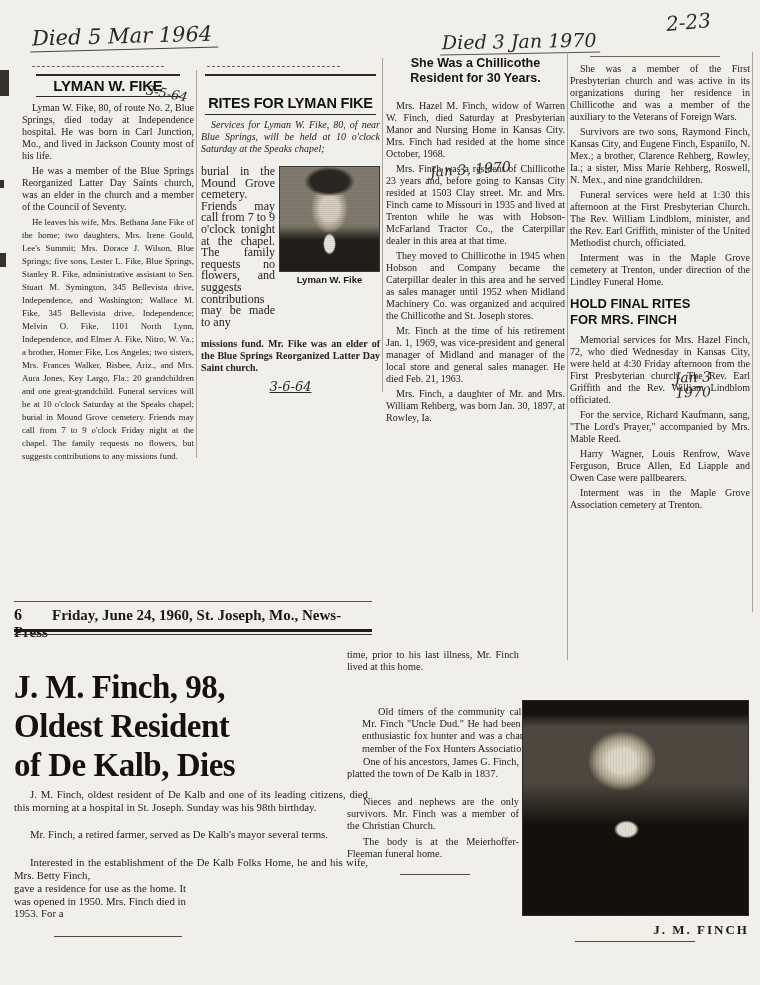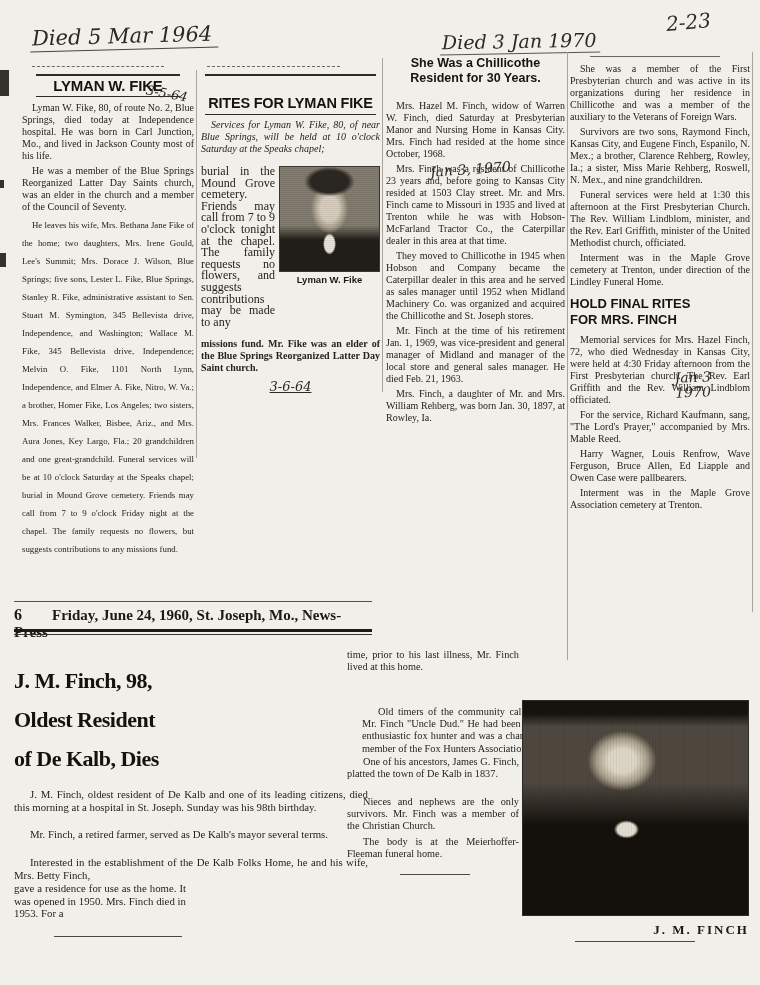--- a/index.html
+++ b/index.html
@@ -5,21 +5,21 @@
   html,body{margin:0;padding:0;background:#d8d5cf;}
   #canvas{
     position:relative;width:760px;height:985px;margin:0 auto;
     background:#f1efea;
     overflow:hidden;
     font-family:"Liberation Serif",serif;
     color:#221f1b;
   }
   
   .news-body{font-size:10px;line-height:12px;text-align:justify;margin:0 0 3px 0;text-indent:10px;color:#26221d;}
-  .small-body{font-size:8.8px;line-height:18px;}
+  .small-body{font-size:8.8px;line-height:13px;}
   .gothic-head{font-family:"Liberation Sans",sans-serif;font-weight:700;color:#15130f;}
   .handwriting{font-family:"DejaVu Serif",serif;font-style:italic;color:#2b2926;white-space:nowrap;}
   .vrule{position:absolute;width:1px;background:#a9a49b;}
   .frag{position:absolute;background:#35312b;}
   .clip{position:absolute;}
   
   #fike-obit{left:22px;top:66px;width:172px;}
   #fike-obit .head{
     text-align:center;font-size:15px;letter-spacing:-.2px;
     border-top:2px solid #2d2a25;border-bottom:1px solid #2d2a25;
@@ -52,21 +52,21 @@
   #finch-rites .subhead{font-size:12.5px;line-height:15px;text-align:center;margin:0 6px 14px 6px;}
   
   #finch-cont{left:570px;top:56px;width:180px;}
   #finch-cont .subhead2{font-size:13px;line-height:16px;margin:8px 0 6px 0;white-space:pre-line;}
   
   #masthead{position:absolute;left:14px;top:601px;width:358px;border-top:1px solid #55514a;padding:4px 0 3px 0;}
   #masthead .inner{font-weight:700;font-size:15px;color:#1c1915;}
   #masthead .pgno{display:inline-block;width:38px;font-size:16px;}
   #mast-rule1{position:absolute;left:14px;top:629px;width:358px;height:3px;background:#1d1a16;}
   #mast-rule2{position:absolute;left:14px;top:634px;width:358px;height:1px;background:#3a362f;}
-  #big-head{position:absolute;left:14px;top:646px;width:334px;font-weight:700;font-size:22px;line-height:39px;color:#15120e;white-space:pre-line;letter-spacing:-.5px;}
+  #big-head{position:absolute;left:14px;top:646px;width:334px;font-weight:700;font-size:33px;line-height:39px;color:#15120e;white-space:pre-line;letter-spacing:-.5px;}
   .bot-body{font-size:10.8px;line-height:12.6px;text-align:justify;margin:0;text-indent:16px;color:#26221d;}
   .bot-col2{font-size:10.3px;line-height:12.2px;}
   .shortrule{position:absolute;height:1px;background:#4d4840;}
   .portrait-jm{
     position:absolute;left:522px;top:700px;width:227px;height:216px;
     border:1px solid #2e2a25;box-sizing:border-box;
     background:
       repeating-linear-gradient(90deg,rgba(0,0,0,.05) 0 1px,rgba(255,255,255,0) 1px 3px),
       linear-gradient(to bottom,#16130f 0 6%,rgba(22,19,15,0) 12%),
       radial-gradient(ellipse 46px 40px at 44% 28%,#ddd6c6 0 30%,#a89d8a 55%,rgba(168,157,138,0) 75%),

